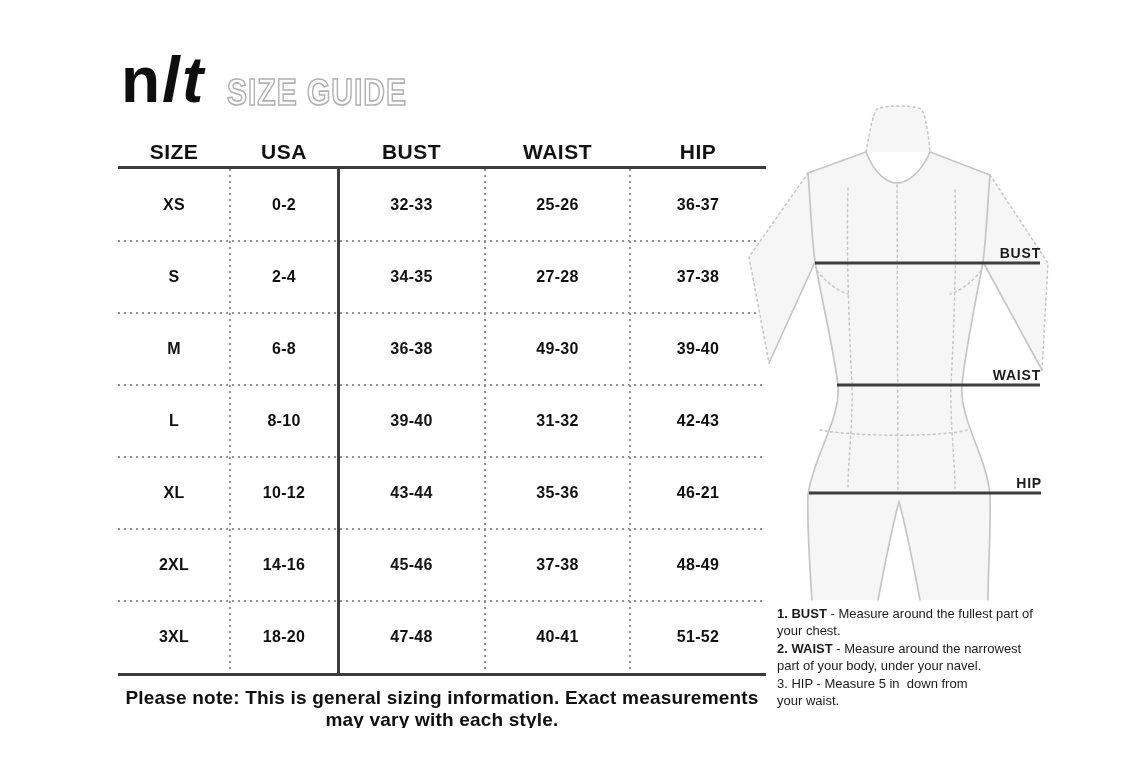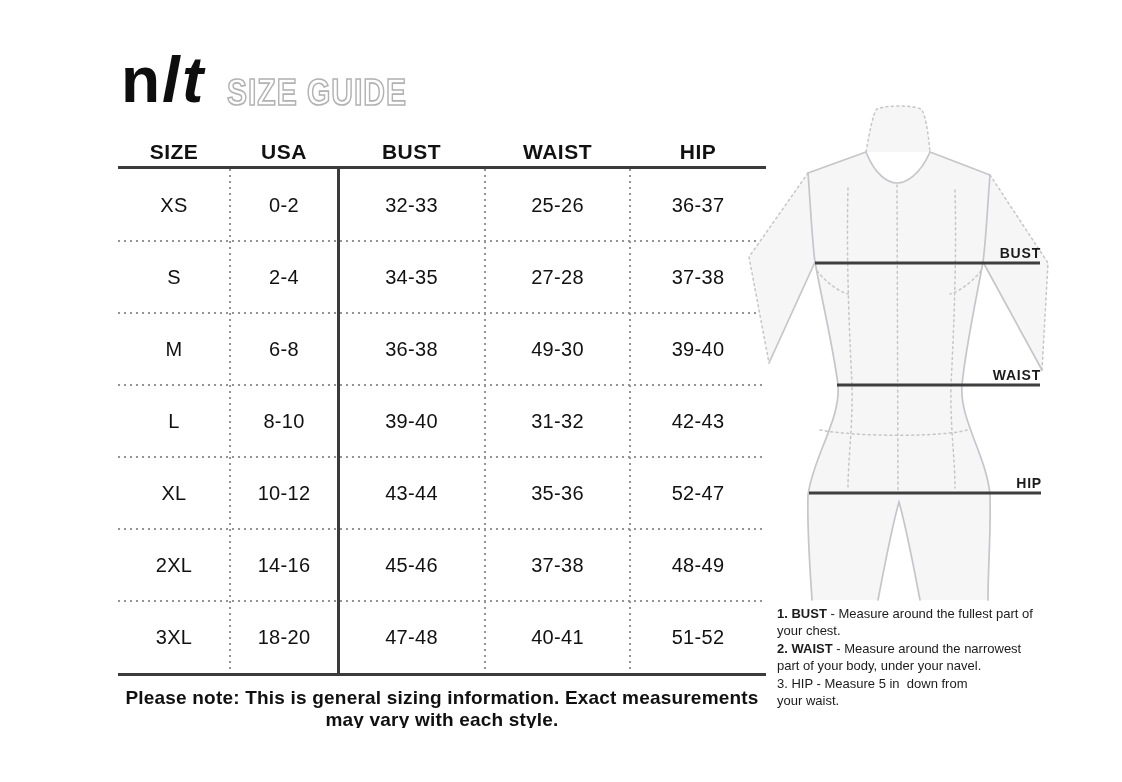--- a/index.html
+++ b/index.html
@@ -14,21 +14,21 @@
         letter-spacing:1px;color:#ffffff;-webkit-text-stroke:1.35px #b2b2b2;
         text-shadow:0 0 1px #b8b8b8;transform:scaleY(1.25);transform-origin:left top;line-height:1;}
 
   
   .sizetable{position:absolute;left:118px;top:140px;width:648px;}
   .thead{display:grid;grid-template-columns:112px 108px 147px 145px 136px;align-items:end;
          height:26px;border-bottom:3px solid #3b3b3b;}
   .thead .hc{text-align:center;font-size:21px;font-weight:700;letter-spacing:.5px;padding-bottom:17px;}
   .tbody{position:relative;height:504px;}
   .trow{display:grid;grid-template-columns:112px 108px 147px 145px 136px;height:72px;}
-  .trow .tc{display:flex;align-items:center;justify-content:center;font-size:20px;font-weight:400;
+  .trow .tc{display:flex;align-items:center;justify-content:center;font-size:16px;font-weight:700;
             letter-spacing:.3px;}
   .hsep{position:absolute;left:0;width:648px;height:2.5px;
         background-image:repeating-linear-gradient(90deg,#949494 0 2.4px,transparent 2.4px 6px);}
   .vdot{position:absolute;top:0;height:504px;width:2.5px;
         background-image:repeating-linear-gradient(180deg,#949494 0 2.4px,transparent 2.4px 6px);}
   .vsolid{position:absolute;top:0;height:504px;width:2.5px;background:#3b3b3b;}
   .tbottom{height:3px;background:#3b3b3b;}
   .note{margin-top:11px;text-align:center;font-size:19px;font-weight:600;letter-spacing:.2px;color:#101010;}
 
   
@@ -83,21 +83,21 @@
         <div class="tc">8-10</div>
         <div class="tc">39-40</div>
         <div class="tc">31-32</div>
         <div class="tc">42-43</div>
       </div>
       <div class="trow">
         <div class="tc">XL</div>
         <div class="tc">10-12</div>
         <div class="tc">43-44</div>
         <div class="tc">35-36</div>
-        <div class="tc">52-47</div>
+        <div class="tc">46-21</div>
       </div>
       <div class="trow">
         <div class="tc">2XL</div>
         <div class="tc">14-16</div>
         <div class="tc">45-46</div>
         <div class="tc">37-38</div>
         <div class="tc">48-49</div>
       </div>
       <div class="trow">
         <div class="tc">3XL</div>

